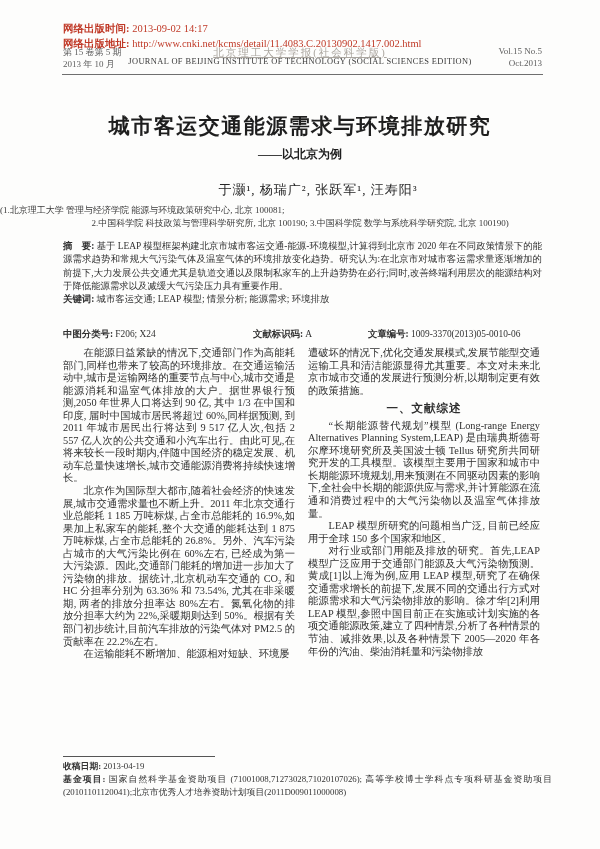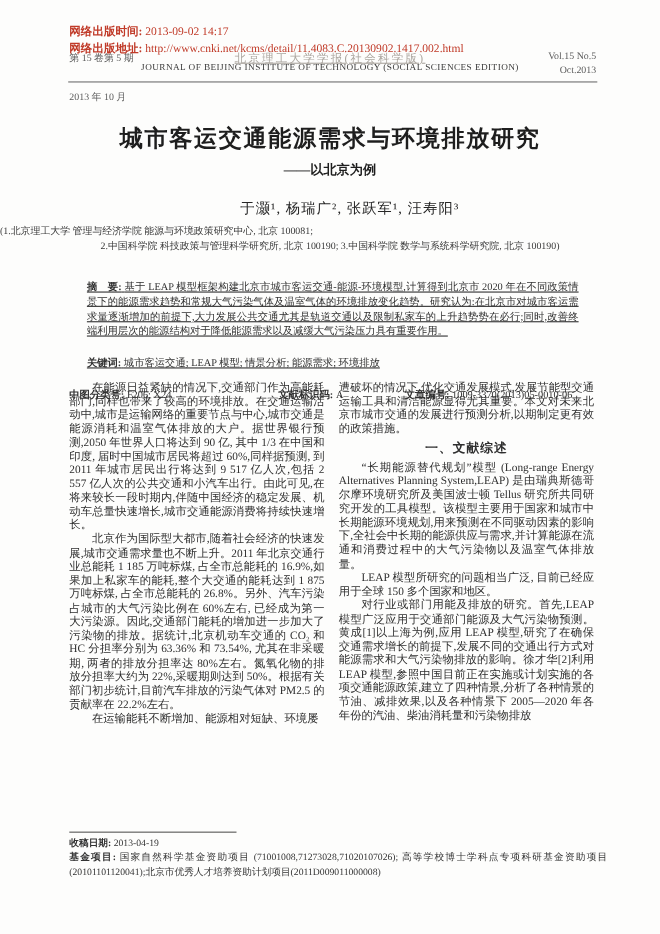--- a/index.html
+++ b/index.html
@@ -8,38 +8,38 @@
     background:#fdfdfc; overflow:hidden;
     font-family:"Liberation Serif","DejaVu Serif",serif;
     color:#2b2b2b;
   }
   
   .stamp-line { position:absolute; left:63px; font-size:10.5px; z-index:3; white-space:nowrap; }
   .stamp-time { top:22px; }
   .stamp-url  { top:37px; }
   .jh { position:absolute; white-space:nowrap; z-index:1; }
   .jh-volissue { left:63px; top:46px; font-size:9px; color:#5c5c5c; }
-  .jh-datecn   { left:63px; top:58px; font-size:9px; color:#5c5c5c;margin-top:24px; }
+  .jh-datecn   { left:63px; top:58px; font-size:9px; color:#5c5c5c; }
   .jh-titlecn  { left:0; right:0; top:46px; text-align:center; font-size:10.5px; color:#aba69f; letter-spacing:2px;text-decoration:underline; }
   .jh-titleen  { left:0; right:0; top:57px; text-align:center; font-size:8.4px; color:#3a3a3a; letter-spacing:0.4px; }
   .jh-volno    { right:58px; top:46px; font-size:9px; color:#5c5c5c; }
   .jh-dateen   { right:58px; top:58px; font-size:9px; color:#5c5c5c;text-align:center; }
   .header-rule { position:absolute; left:62px; right:57px; top:74px; border-top:1.6px solid #6f6f6f; }
   
   .art-title    { position:absolute; left:0; right:0; top:112px; text-align:center; font-size:21px; font-weight:bold; letter-spacing:1.5px; color:#1e1e1e; }
   .art-subtitle { position:absolute; left:0; right:0; top:146px; text-align:center; font-size:12px; font-weight:bold; color:#1e1e1e; }
   .art-authors  { position:absolute; left:0; right:0; top:181px; text-align:center; font-size:13px; letter-spacing:1px; color:#262626;padding-left:36px; }
   .art-affil1   { position:absolute; left:0; right:0; top:204px; font-size:9px; color:#3a3a3a; }
   .art-affil2   { position:absolute; left:0; right:0; top:217px; text-align:center; font-size:9px; color:#3a3a3a; }
   
   .abs-block { position:absolute; left:63px; right:58px; top:240px; font-size:9.4px; line-height:13.3px; text-align:justify; color:#303030; }
-  .abs-block p { margin:16px;text-decoration:underline; }
+  .abs-block p { margin:0; }
   .b { font-weight:bold; }
   .kw-line  { margin-top:1px; }
-  .clc-line { display:flex; margin-top:5px; }
+  .clc-line { display:flex; margin-top:22px; }
   .clc-seg1 { width:190px; }
   .clc-seg2 { width:115px; }
   .clc-seg3 { flex:1; }
   
   .body-cols { position:absolute; left:63px; right:58px; top:347px; display:flex; gap:13px; }
   .col { width:232px; font-size:10.3px; line-height:12.55px; text-align:justify; color:#2e2e2e; }
   .col p { margin:0; }
   .indent { text-indent:2em; }
   .sec-heading { text-align:center; font-weight:bold; font-size:11.5px; margin:5px 0 5px 0 !important; text-indent:0; letter-spacing:1px; }
   

